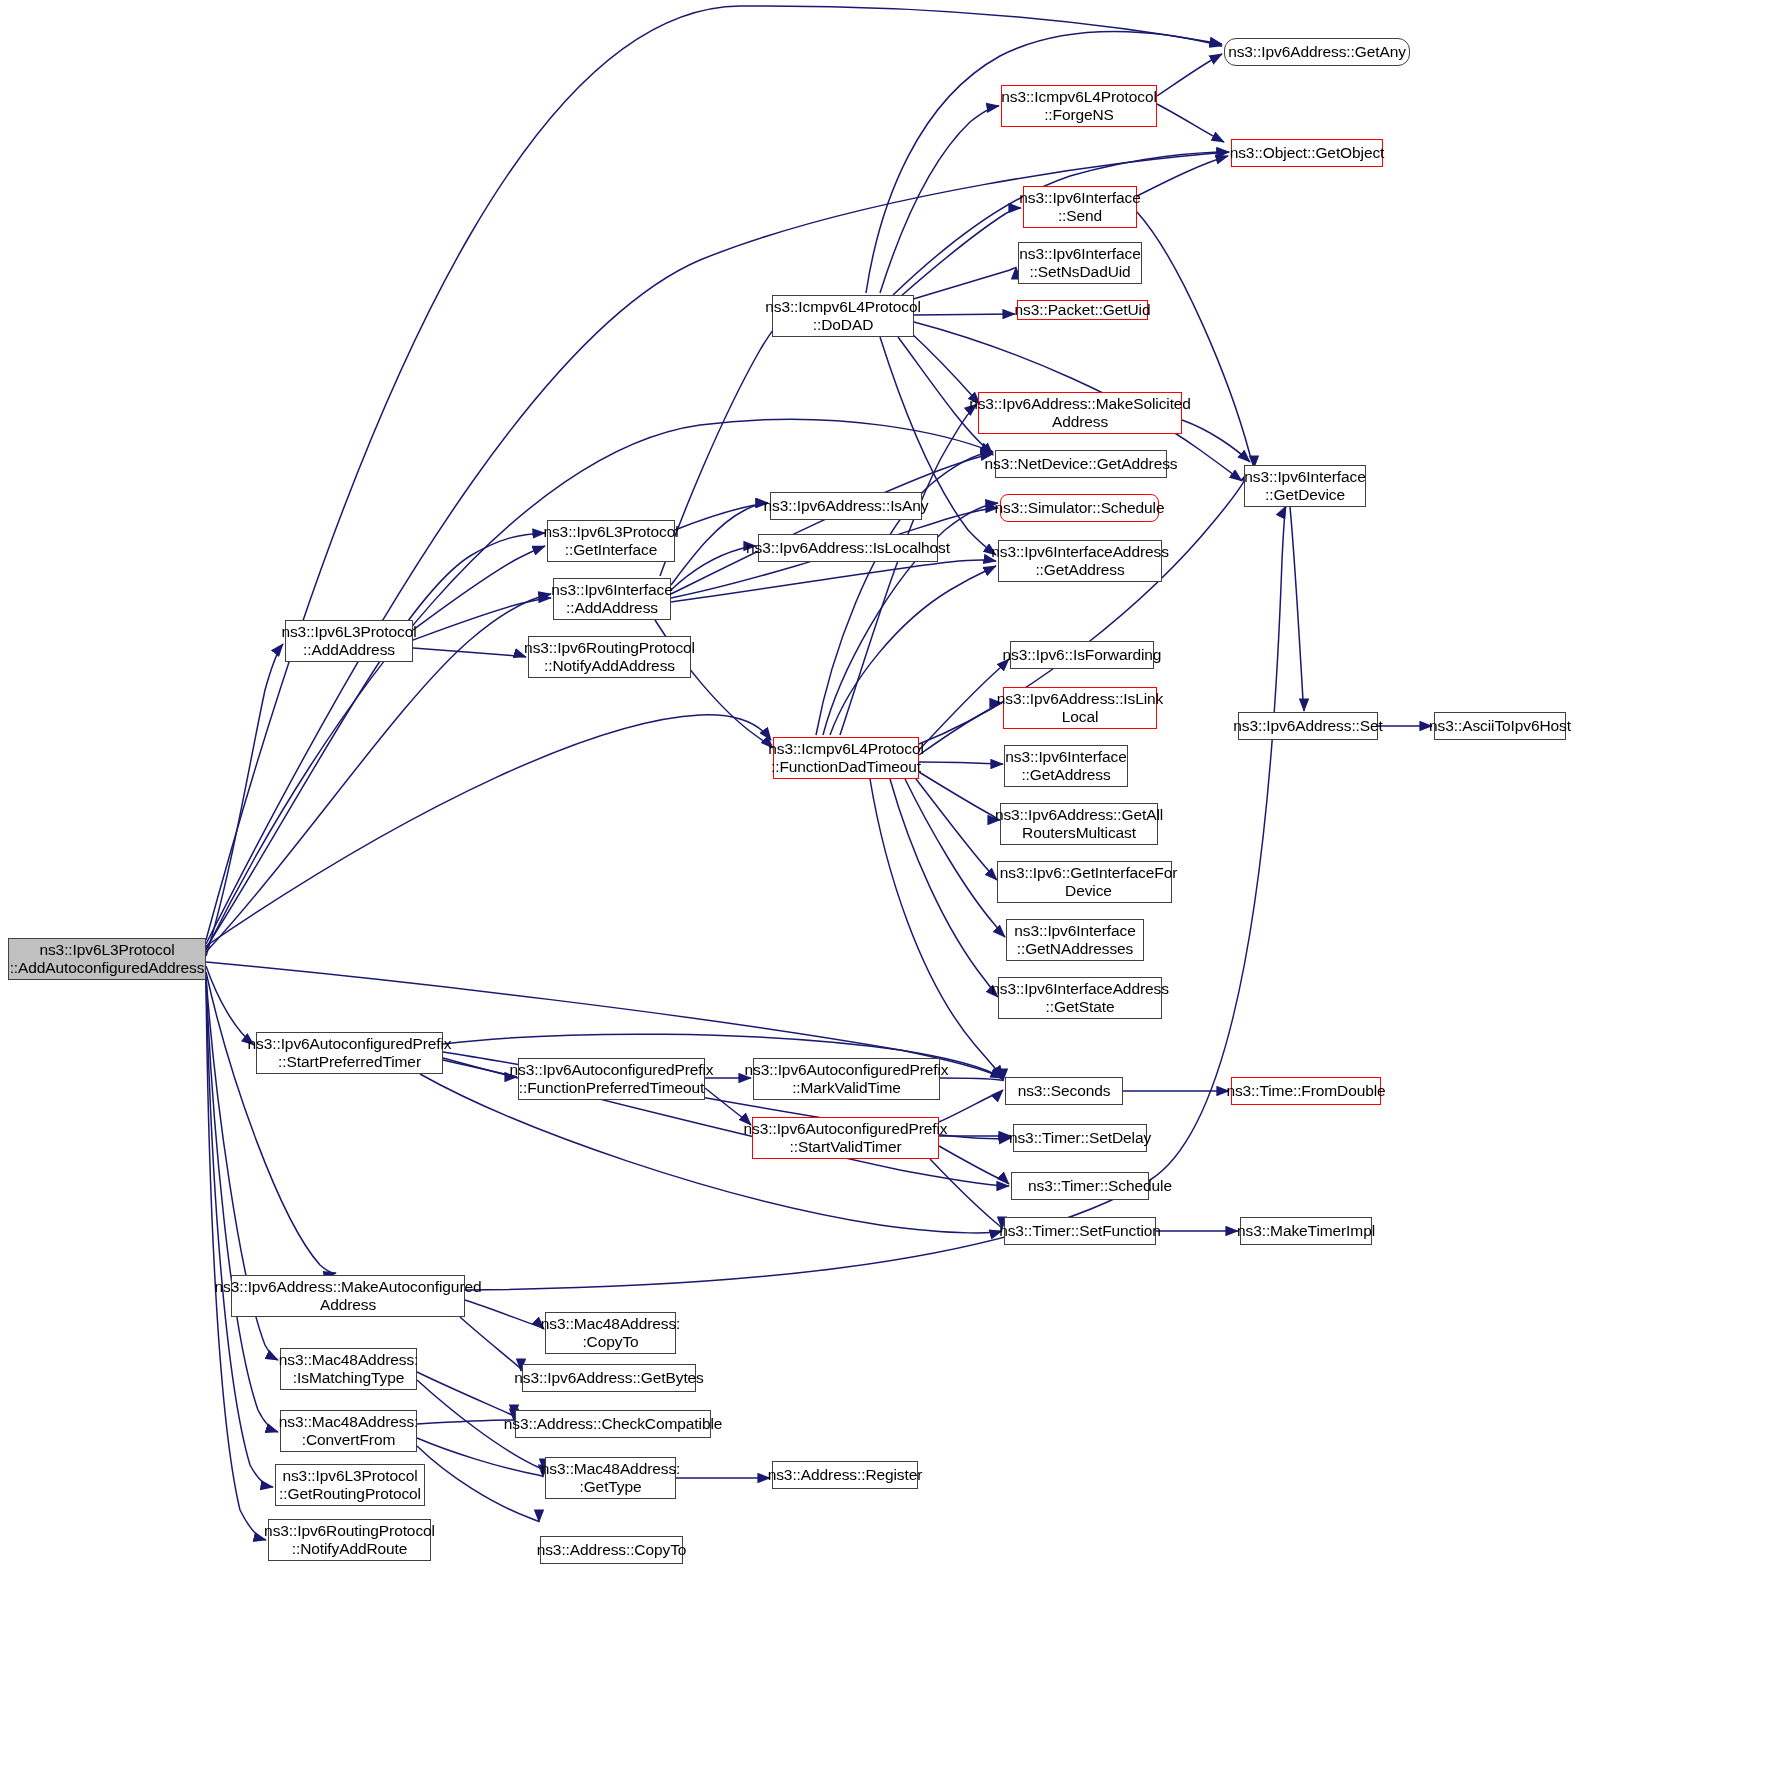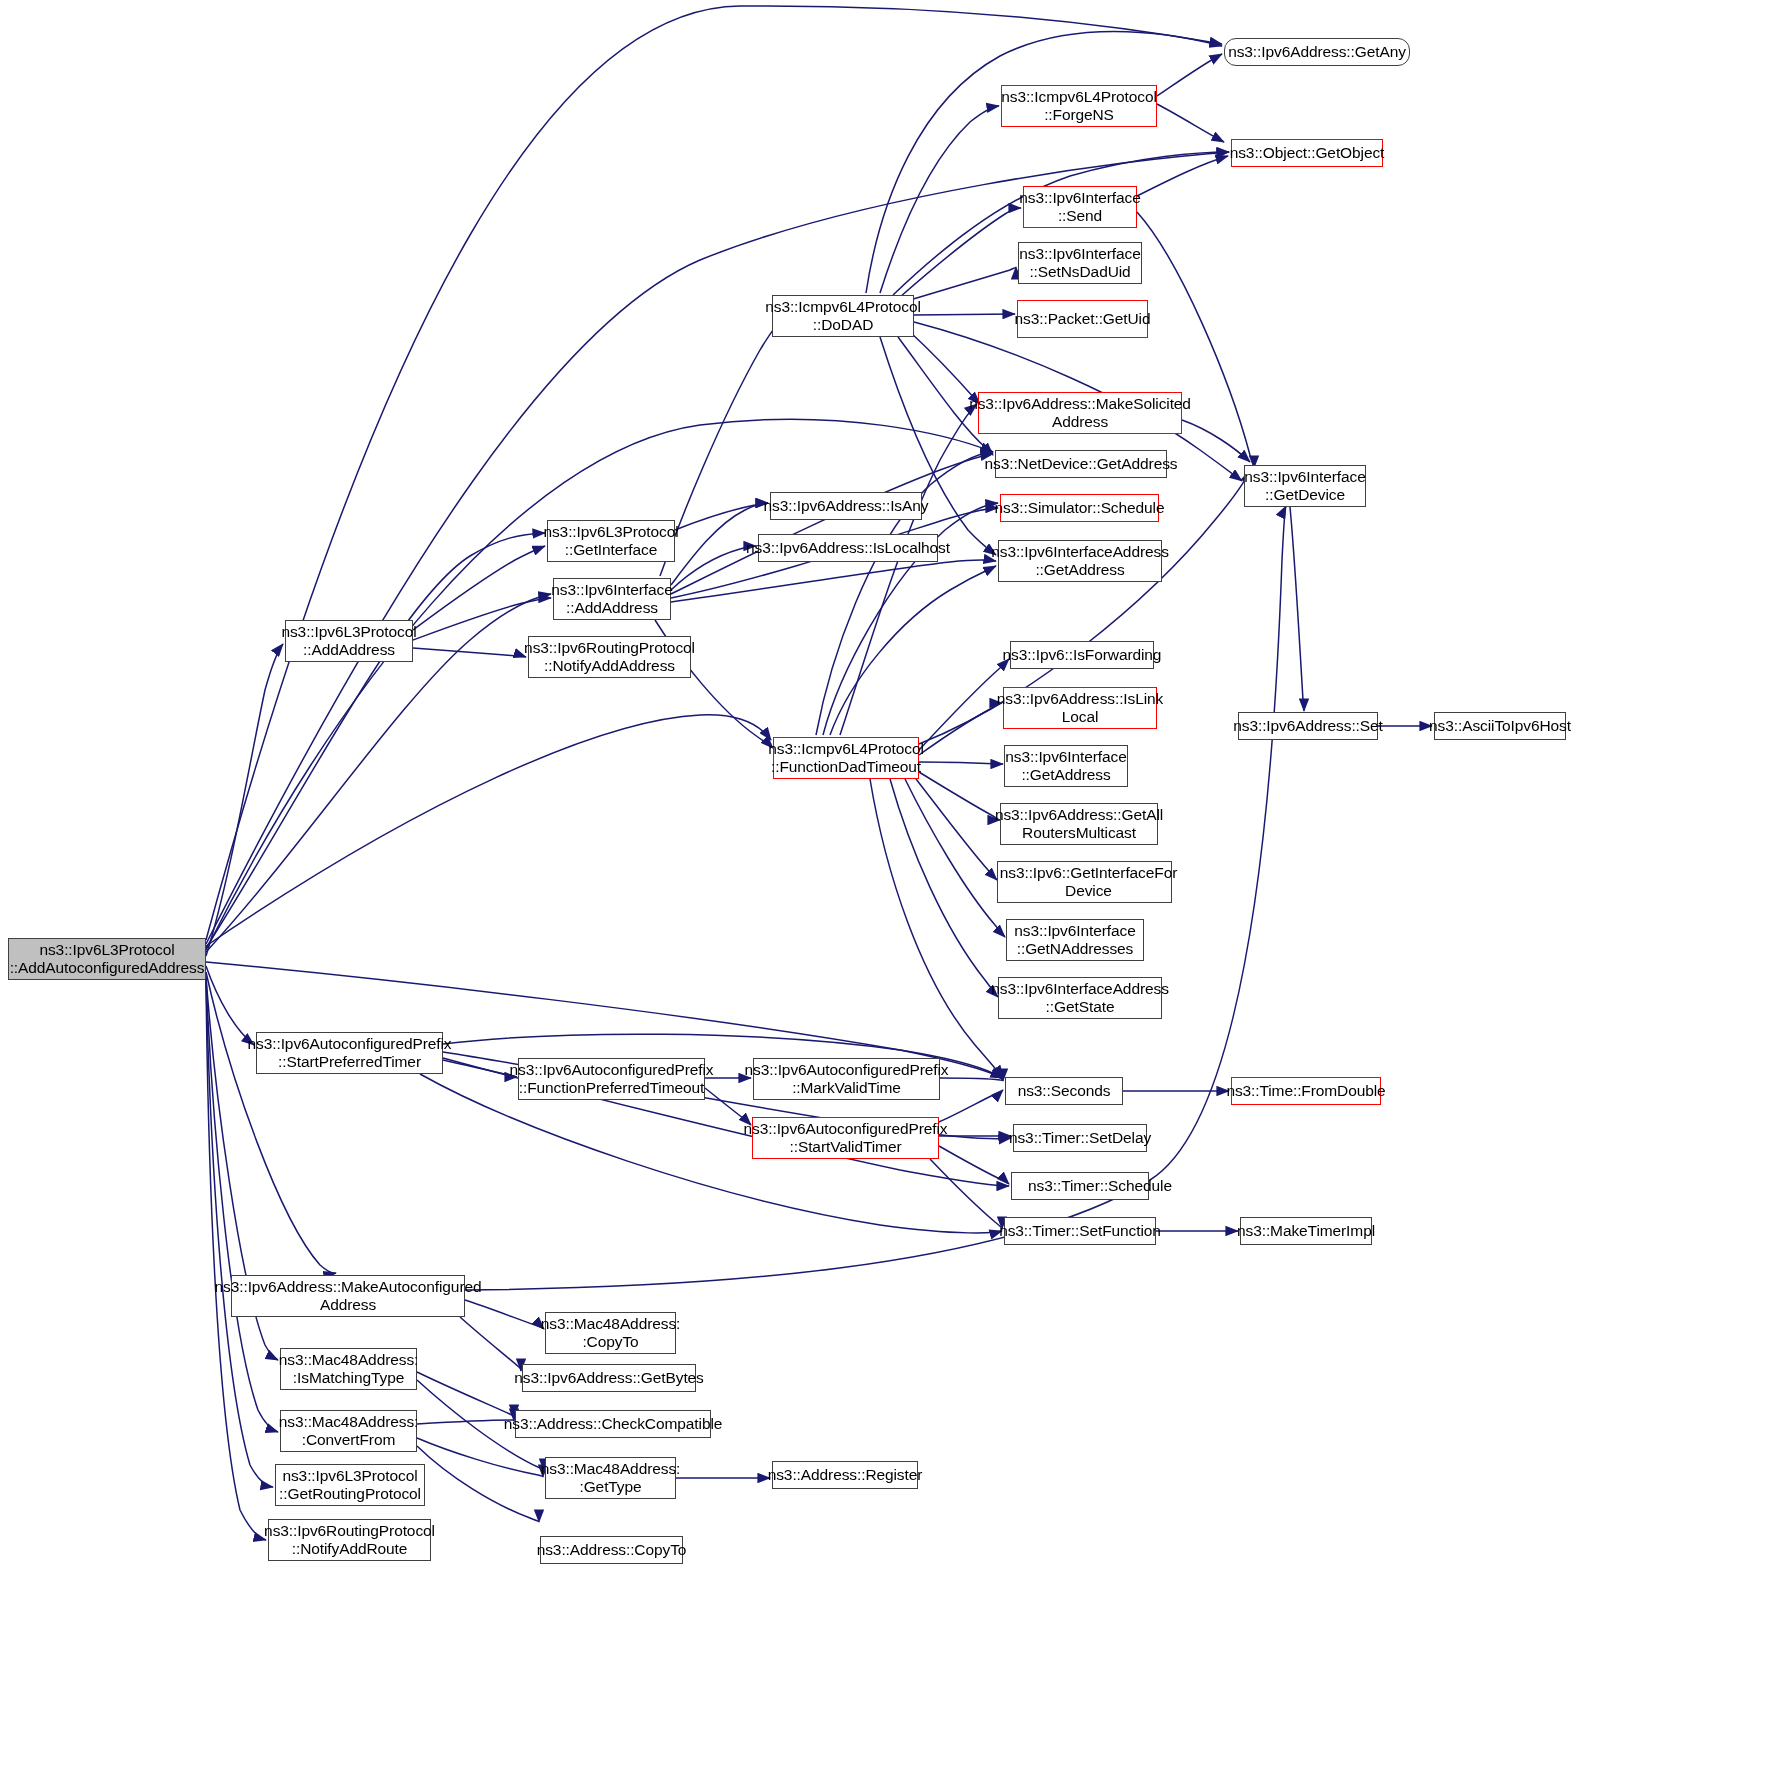--- a/index.html
+++ b/index.html
@@ -143,30 +143,30 @@
       <div class="node root" style="left: 8px; top: 938px; width: 198px; height: 42px;">ns3::Ipv6L3Protocol
 ::AddAutoconfiguredAddress</div>
       <div class="node" style="left: 1224px; top: 38px; width: 186px; height: 28px; border-radius: 12px;">ns3::Ipv6Address::GetAny</div>
       <div class="node red" style="left: 1001px; top: 85px; width: 156px; height: 42px;">ns3::Icmpv6L4Protocol
 ::ForgeNS</div>
       <div class="node red" style="left: 1231px; top: 139px; width: 152px; height: 28px;">ns3::Object::GetObject</div>
       <div class="node red" style="left: 1023px; top: 186px; width: 114px; height: 42px;">ns3::Ipv6Interface
 ::Send</div>
       <div class="node" style="left: 1018px; top: 242px; width: 124px; height: 42px;">ns3::Ipv6Interface
 ::SetNsDadUid</div>
-      <div class="node red" style="left: 1017px; top: 300px; width: 131px; height: 38px;">ns3::Packet::GetUid</div>
+      <div class="node red" style="left: 1017px; top: 300px; width: 131px; height: 20px;">ns3::Packet::GetUid</div>
       <div class="node" style="left: 772px; top: 295px; width: 142px; height: 42px;">ns3::Icmpv6L4Protocol
 ::DoDAD</div>
       <div class="node red" style="left: 978px; top: 392px; width: 204px; height: 42px;">ns3::Ipv6Address::MakeSolicited
 Address</div>
       <div class="node" style="left: 995px; top: 450px; width: 172px; height: 28px;">ns3::NetDevice::GetAddress</div>
       <div class="node" style="left: 1244px; top: 465px; width: 122px; height: 42px;">ns3::Ipv6Interface
 ::GetDevice</div>
       <div class="node" style="left: 770px; top: 492px; width: 152px; height: 28px;">ns3::Ipv6Address::IsAny</div>
-      <div class="node red" style="left: 1000px; top: 494px; width: 159px; height: 28px;">ns3::Simulator::Schedule</div>
+      <div class="node red" style="left: 1000px; top: 494px; width: 159px; height: 28px; border-radius: 8px;">ns3::Simulator::Schedule</div>
       <div class="node" style="left: 547px; top: 520px; width: 128px; height: 42px;">ns3::Ipv6L3Protocol
 ::GetInterface</div>
       <div class="node" style="left: 758px; top: 534px; width: 180px; height: 28px;">ns3::Ipv6Address::IsLocalhost</div>
       <div class="node" style="left: 998px; top: 540px; width: 164px; height: 42px;">ns3::Ipv6InterfaceAddress
 ::GetAddress</div>
       <div class="node" style="left: 553px; top: 578px; width: 118px; height: 42px;">ns3::Ipv6Interface
 ::AddAddress</div>
       <div class="node" style="left: 285px; top: 620px; width: 128px; height: 42px;">ns3::Ipv6L3Protocol
 ::AddAddress</div>
       <div class="node" style="left: 528px; top: 636px; width: 163px; height: 42px;">ns3::Ipv6RoutingProtocol

